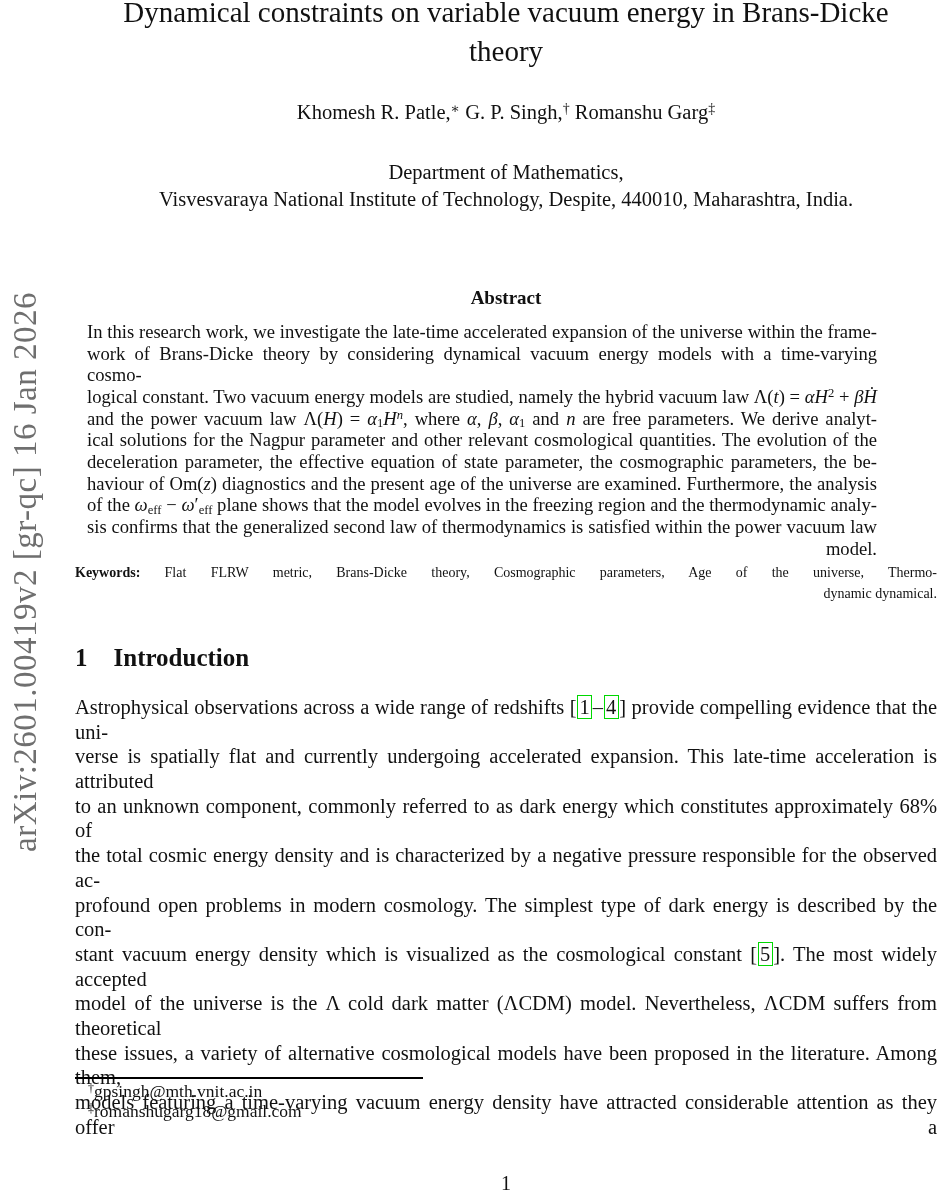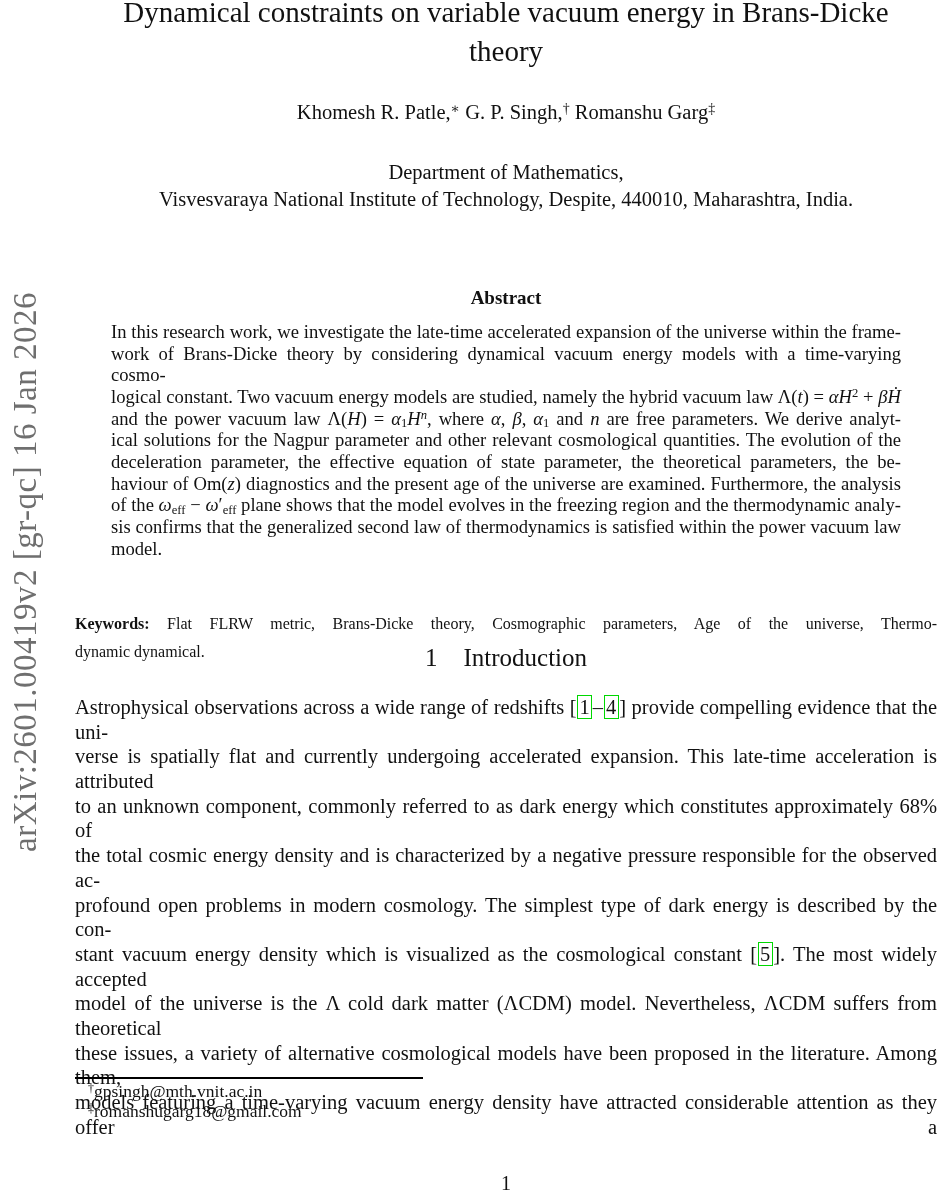--- a/index.html
+++ b/index.html
@@ -43,35 +43,33 @@
     top: 159px;
     font-size: 20.5px;
     line-height: 26.5px;
   }
   .abstract-heading {
     top: 287px;
     font-size: 19px;
     font-weight: bold;
   }
   .abstract-body {
-    left: 111px; top: 321px; width: 790px;
+    left: 87px; top: 321px; width: 790px;
     font-size: 18.6px;
     line-height: 21.65px;
   }
   .keywords {
     left: 75px; top: 562px; width: 862px;
-    font-size: 16px;
-    line-height: 28px;
-    margin-top: 48px;
+    font-size: 14px;
+    line-height: 21px;
   }
   .section-heading {
     left: 75px; top: 644px; width: 862px;
     font-size: 25px;
-    font-weight: normal;
-    text-align: center;
+    font-weight: bold;
   }
   .section-heading .sec-title { margin-left: 26px; }
   .intro-body {
     left: 75px; top: 695px; width: 862px;
     font-size: 20.5px;
     line-height: 24.68px;
   }
   .footnote-rule {
     left: 75px; top: 1077px; width: 348px; height: 2px;
     background: #000000;
@@ -82,21 +80,21 @@
     line-height: 20.3px;
   }
   .footnotes .jline { text-align: left !important; text-align-last: auto !important; text-indent: 13px; }
   .page-number {
     top: 1172px;
     font-size: 20px;
   }
 
   
   .jline { text-align: justify; text-align-last: justify; white-space: normal; }
-  .jline.end { text-align: left; text-align-last: auto; }
+  .jline.end { text-align: right; text-align-last: auto; }
   .centered .jline { text-align: center; text-align-last: center; }
 
   sup, sub { font-size: 68%; line-height: 0; position: relative; vertical-align: baseline; }
   sup { top: -0.45em; }
   sub { top: 0.18em; }
 
   .cite {
     border: 1.5px solid var(--cite-green, #00d800);
     padding: 0 1.5px;
     margin: 0 0.5px;
@@ -120,21 +118,21 @@
   </div>
 
 <div class="abs centerblock abstract-heading">Abstract</div>
 
 <div class="abs abstract-body">
     <div class="jline">In this research work, we investigate the late-time accelerated expansion of the universe within the frame-</div>
     <div class="jline">work of Brans-Dicke theory by considering dynamical vacuum energy models with a time-varying cosmo-</div>
     <div class="jline">logical constant. Two vacuum energy models are studied, namely the hybrid vacuum law Λ(<i>t</i>) = <i>αH</i><sup>2</sup> + <i>βḢ</i></div>
     <div class="jline">and the power vacuum law Λ(<i>H</i>) = <i>α</i><sub>1</sub><i>H</i><sup><i>n</i></sup>, where <i>α</i>, <i>β</i>, <i>α</i><sub>1</sub> and <i>n</i> are free parameters. We derive analyt-</div>
     <div class="jline">ical solutions for the Nagpur parameter and other relevant cosmological quantities.  The evolution of the</div>
-    <div class="jline">deceleration parameter, the effective equation of state parameter, the theoretical parameters, the be-</div>
+    <div class="jline">deceleration parameter, the effective equation of state parameter, the cosmographic parameters, the be-</div>
     <div class="jline">haviour of Om(<i>z</i>) diagnostics and the present age of the universe are examined. Furthermore, the analysis</div>
     <div class="jline">of the <i>ω</i><sub>eff</sub> − <i>ω</i>′<sub>eff</sub> plane shows that the model evolves in the freezing region and the thermodynamic analy-</div>
     <div class="jline">sis confirms that the generalized second law of thermodynamics is satisfied within the power vacuum law</div>
     <div class="jline end">model.</div>
   </div>
 
 <div class="abs keywords">
     <div class="jline"><b>Keywords:</b> Flat FLRW metric, Brans-Dicke theory, Cosmographic parameters, Age of the universe, Thermo-</div>
     <div class="jline end">dynamic dynamical.</div>
   </div>

